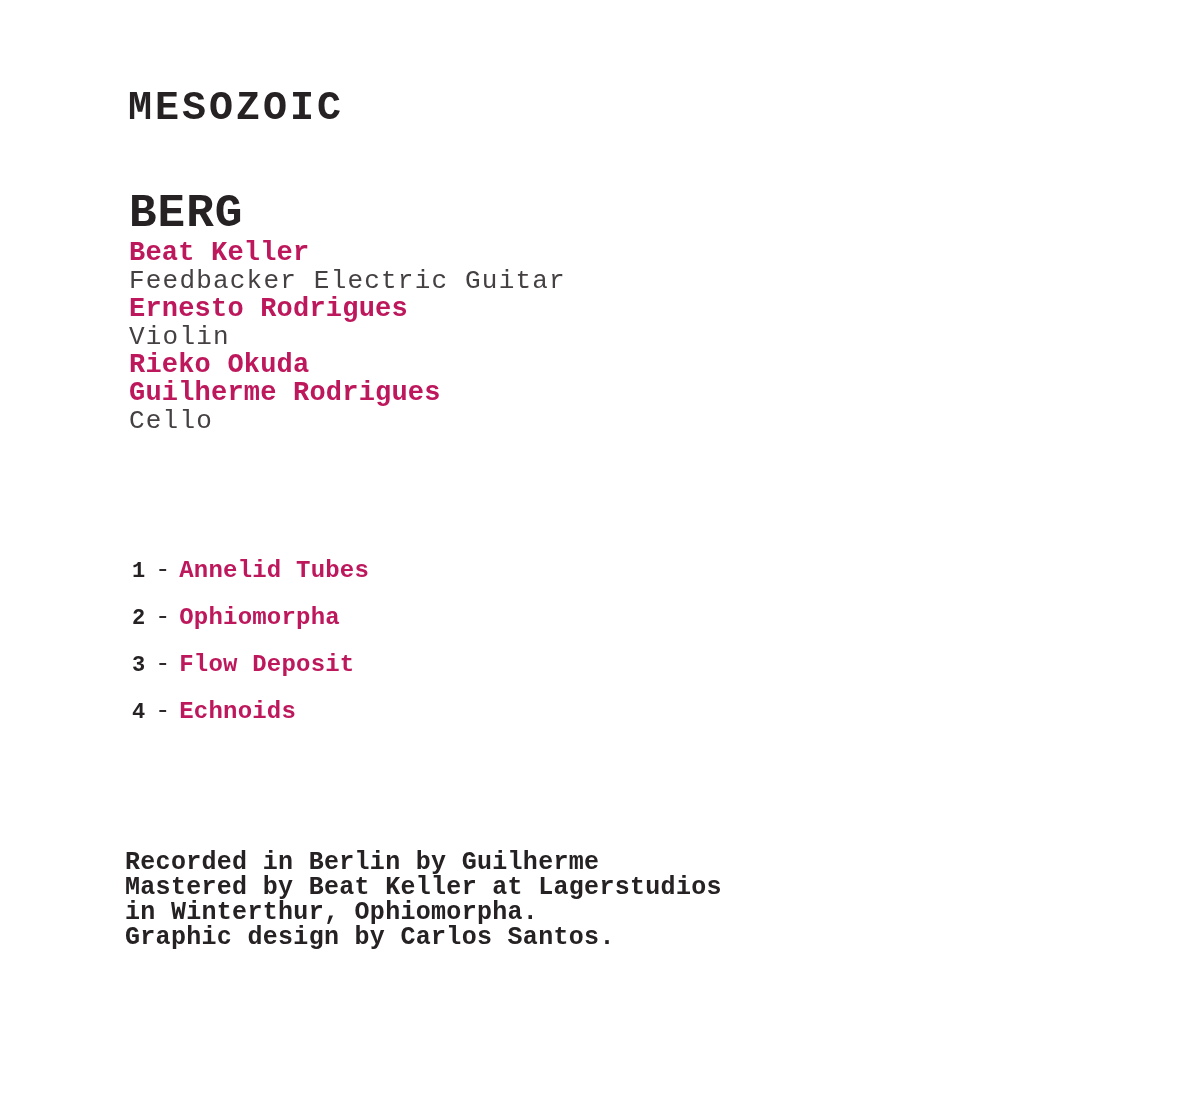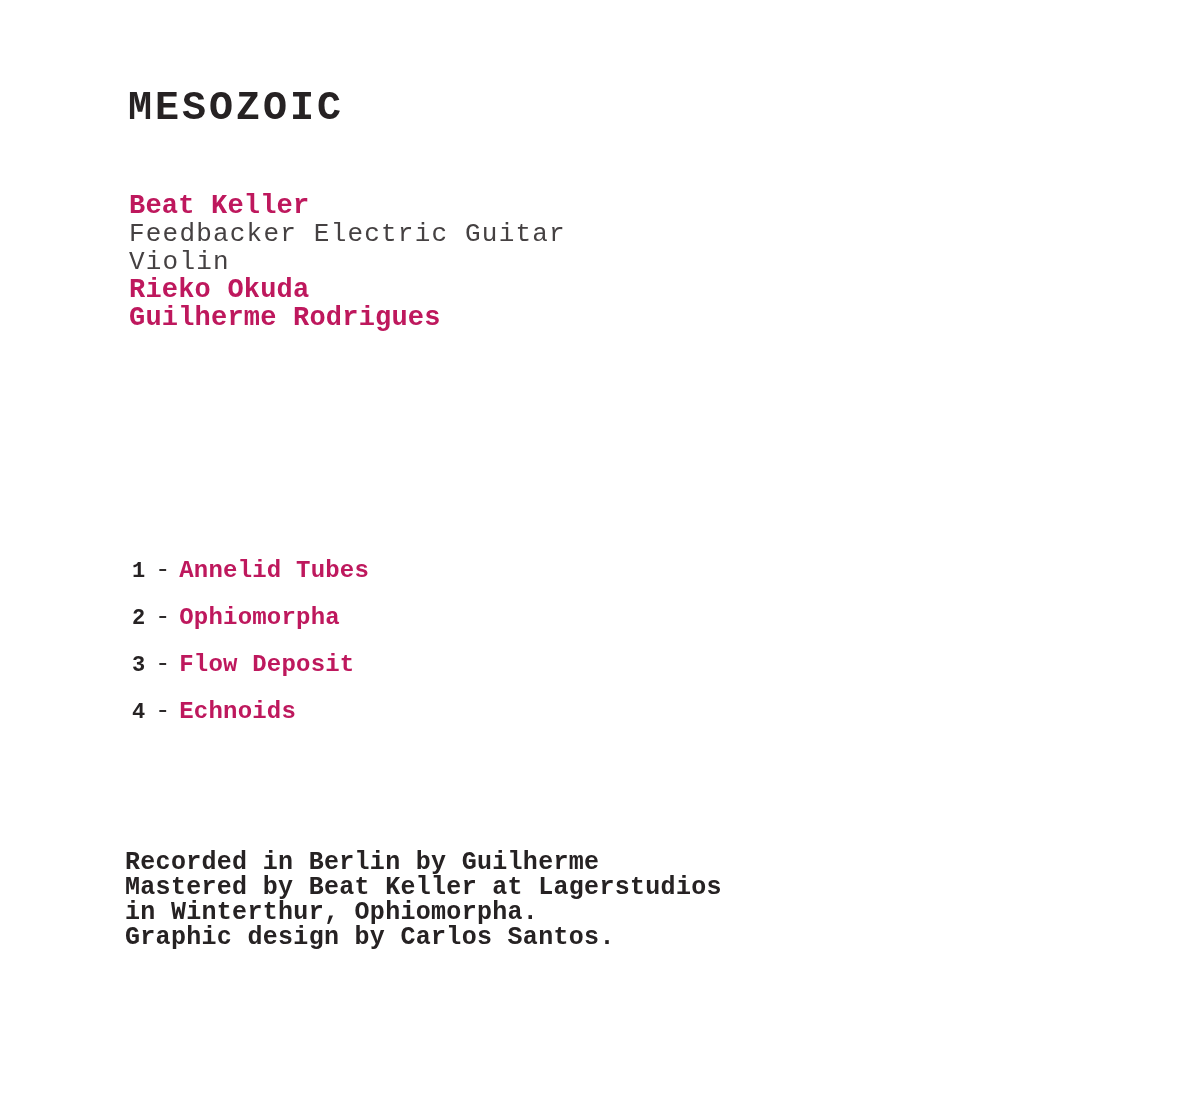--- a/index.html
+++ b/index.html
@@ -109,29 +109,32 @@
   }
 </style>
 </head>
 <body>
 
 <div class="page">
 
   <h1 class="album-title">MESOZOIC</h1>
 
   <section class="artists">
+    <div class="group-name">BERG</div>
 
     <div class="credit-line name">Beat Keller</div>
     <div class="credit-line instrument">Feedbacker Electric Guitar</div>
 
+    <div class="credit-line name">Ernesto Rodrigues</div>
     <div class="credit-line instrument">Violin</div>
 
     <div class="credit-line name">Rieko Okuda</div>
 
     <div class="credit-line name">Guilherme Rodrigues</div>
+    <div class="credit-line instrument">Cello</div>
   </section>
 
   <ol class="tracks">
     <li class="track">
       <span class="num">1</span><span class="sep">-</span><span class="title">Annelid Tubes</span>
     </li>
     <li class="track">
       <span class="num">2</span><span class="sep">-</span><span class="title">Ophiomorpha</span>
     </li>
     <li class="track">

